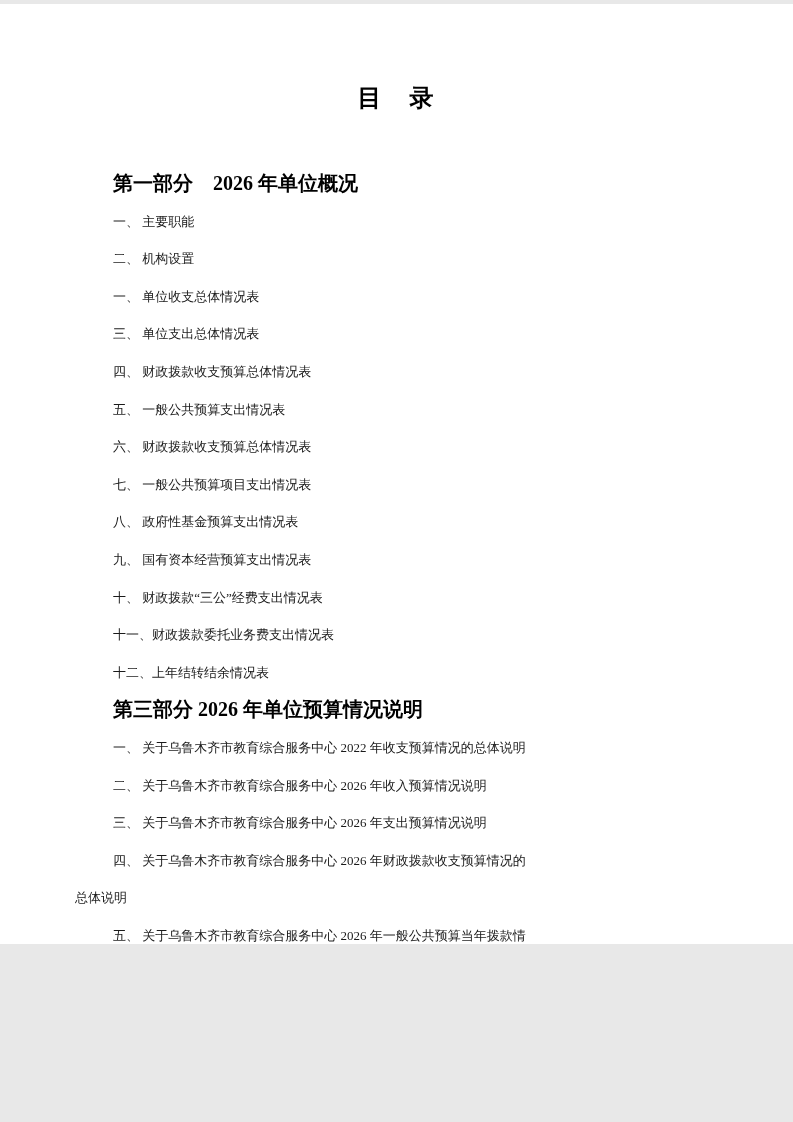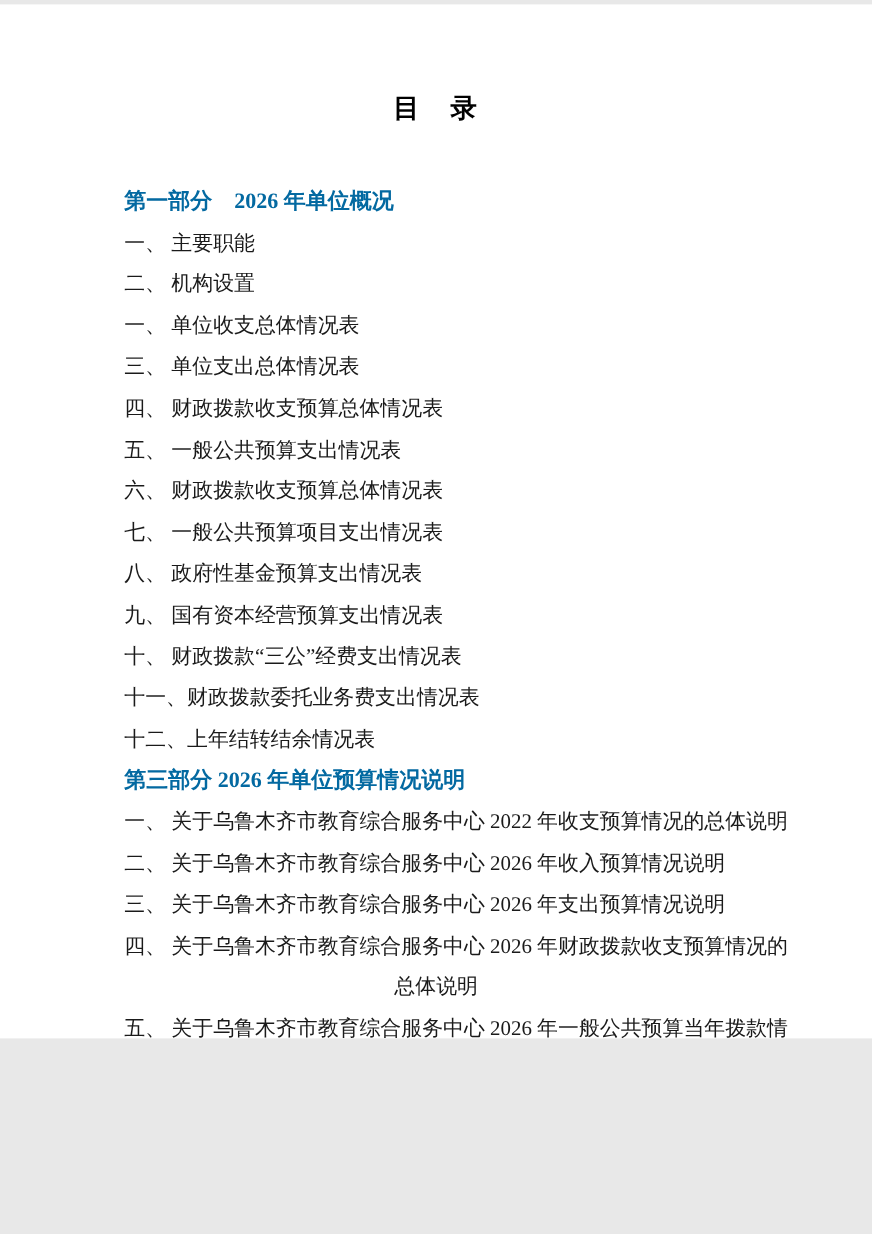--- a/index.html
+++ b/index.html
@@ -31,33 +31,32 @@
   }
   .toc {
     position: absolute;
     left: 75px;
     top: 161px;
     width: 643px;
     color: #1a1a1a;
   }
   .ln {
     margin: 0;
-    font-size: 19px;
+    font-size: 13px;
     line-height: 37.6px;
     padding-left: 38px;   
     white-space: nowrap;
   }
   .ln.h {
     font-size: 20px;
     font-weight: bold;
-    color: #0369a1;
+    color: #000000;
   }
   .ln.cont {
     padding-left: 0;      
-    text-align: center;
   }
   .page-number {
     position: absolute;
     top: 1022px;
     left: 0;
     width: 100%;
     text-align: center;
     font-size: 13px;
     color: #1a1a1a;
   }

